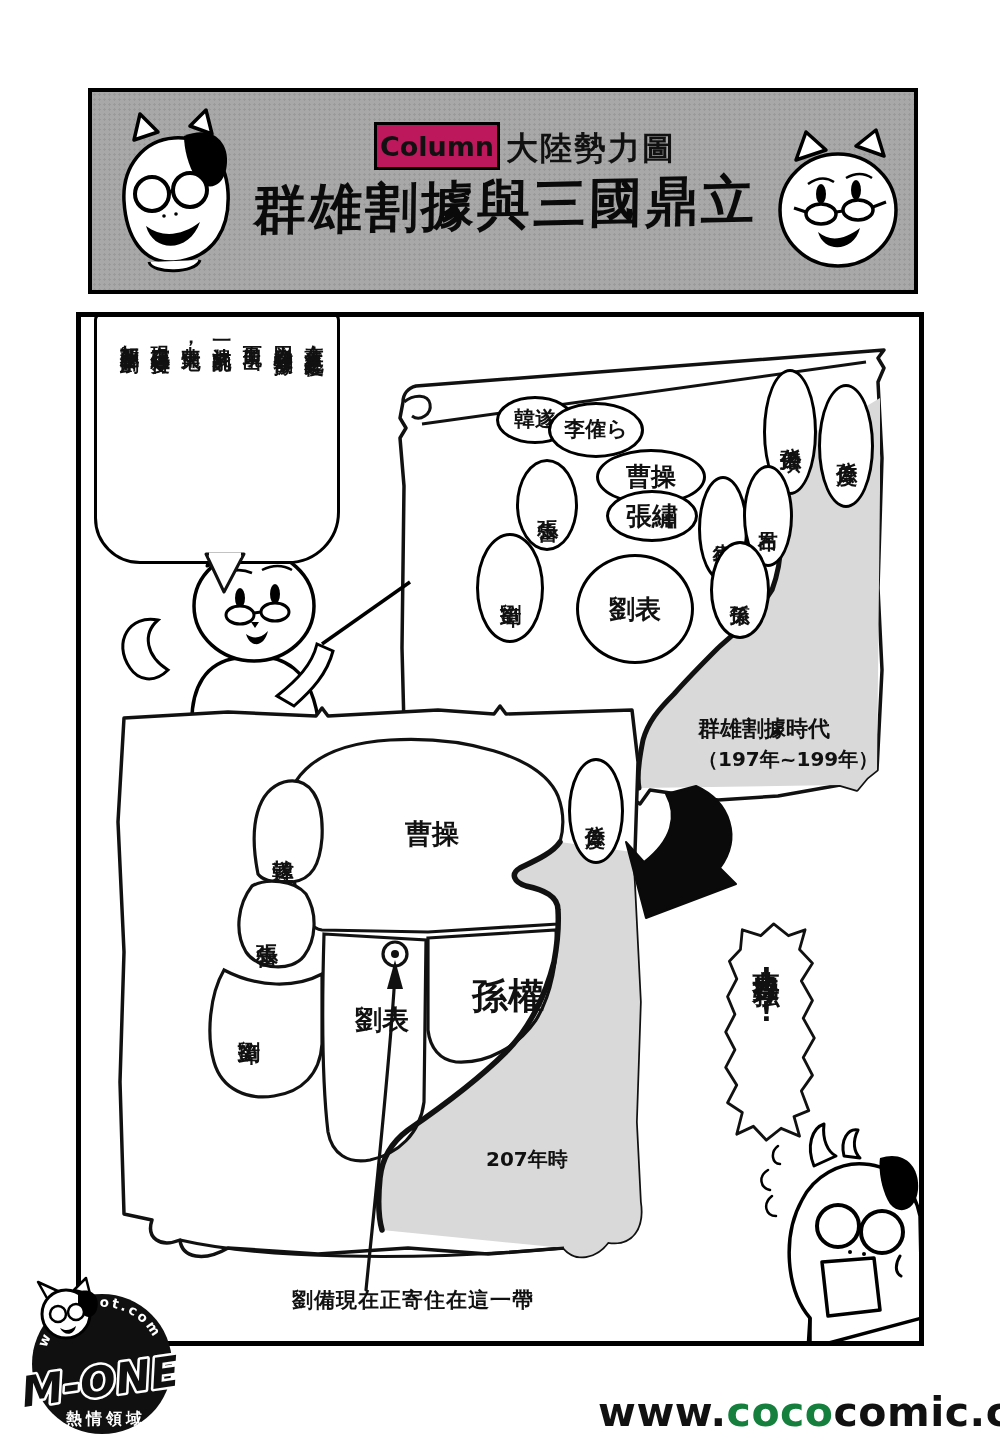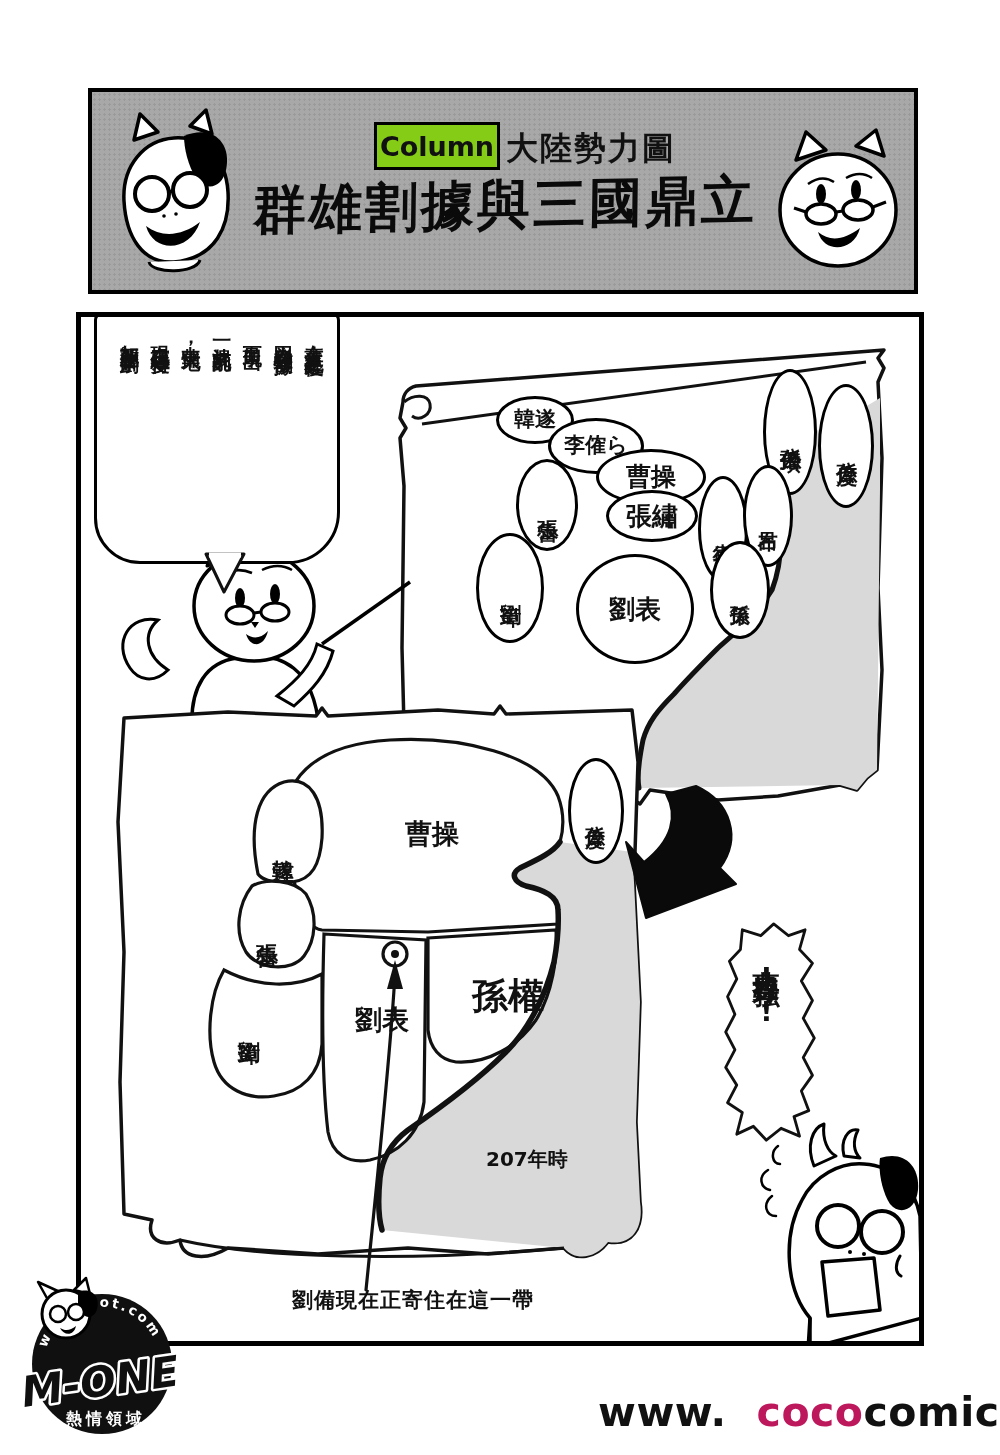--- a/index.html
+++ b/index.html
@@ -5,21 +5,21 @@
   html,body{margin:0;padding:0;background:#fff;}
   .page{position:relative;width:1000px;height:1455px;background:#fff;overflow:hidden;
         font-family:"DejaVu Sans","Liberation Sans",sans-serif;color:#111;}
   .abs{position:absolute;}
 
   
   .header{left:88px;top:88px;width:822px;height:198px;border:4px solid #000;
           background-color:#a8a8a8;
           background-image:radial-gradient(#9a9a9a 1px,transparent 1.2px);
           background-size:5px 5px;z-index:2;}
-  .column-box{left:374px;top:122px;width:120px;height:42px;background:#84cc16;border:3px solid #000;
+  .column-box{left:374px;top:122px;width:120px;height:42px;background:#be185d;border:3px solid #000;
               display:flex;align-items:center;justify-content:center;font-size:27px;font-weight:800;z-index:3;}
   .category{left:506px;top:127px;font-size:32px;font-weight:800;letter-spacing:2px;z-index:3;}
   .title{left:230px;top:160px;width:550px;height:92px;display:flex;align-items:center;justify-content:center;
          font-size:53px;font-weight:900;letter-spacing:3px;transform:rotate(-1.2deg) skewX(-2deg);
          color:#0a0a0a;z-index:3;white-space:nowrap;}
 
   
   .panel-bg{left:76px;top:312px;width:848px;height:1034px;background:#fff;border:5px solid #fff;box-sizing:border-box;z-index:0;}
   .panel-frame{left:76px;top:312px;width:848px;height:1034px;border:5px solid #000;box-sizing:border-box;
                background:transparent;z-index:6;pointer-events:none;}
@@ -31,21 +31,21 @@
   .sb-text{left:106px;top:330px;width:224px;height:218px;writing-mode:vertical-rl;text-orientation:upright;
            font-size:19px;font-weight:700;letter-spacing:2px;line-height:1.62;z-index:3;}
   .sb-text p{margin:0;}
 
   
   .wb{position:absolute;background:#fff;border:3.2px solid #000;border-radius:50%;
       display:flex;align-items:center;justify-content:center;font-weight:800;line-height:1.02;
       text-align:center;z-index:2;box-sizing:border-box;white-space:nowrap;}
   .v{writing-mode:vertical-rl;text-orientation:upright;letter-spacing:1px;}
   .b-hs{left:496px;top:396px;width:78px;height:48px;font-size:21px}
-  .b-lj{left:548px;top:418px;width:96px;height:56px;font-size:21px}
+  .b-lj{left:548px;top:402px;width:96px;height:56px;font-size:21px}
   .b-ys{left:636px;top:400px;width:128px;height:62px;font-size:25px}
   .b-gsz{left:763px;top:369px;width:54px;height:126px;font-size:21px}
   .b-gsd{left:818px;top:384px;width:56px;height:124px;font-size:21px}
   .b-zl{left:516px;top:459px;width:62px;height:92px;font-size:21px}
   .b-cc{left:596px;top:449px;width:110px;height:56px;font-size:25px}
   .b-zx{left:606px;top:490px;width:92px;height:52px;font-size:26px}
   .b-yshu{left:698px;top:476px;width:50px;height:106px;font-size:20px}
   .b-lb{left:743px;top:465px;width:50px;height:102px;font-size:20px}
   .b-lz{left:476px;top:533px;width:68px;height:110px;font-size:21px}
   .b-lbiao{left:576px;top:554px;width:118px;height:110px;font-size:26px}
@@ -67,21 +67,21 @@
   .era-label .l2{font-size:20px;}
   .year-label{left:486px;top:1146px;font-size:20px;font-weight:700;z-index:4;}
   .note{left:292px;top:1286px;font-size:21px;font-weight:700;letter-spacing:1px;z-index:4;text-align:right;}
 
   .exclaim-text{left:748px;top:950px;height:162px;writing-mode:vertical-rl;text-orientation:upright;
                 font-size:27px;font-weight:900;letter-spacing:3px;z-index:5;}
 
   
   .footer-url{left:598px;top:1388px;width:396px;font-size:41px;font-weight:700;letter-spacing:0.5px;
               white-space:nowrap;z-index:2;}
-  .footer-url .hl{color:#be185d;margin-left:30px;}
+  .footer-url .hl{color:#15803d;}
 
   svg{display:block;}
 </style>
 </head>
 <body>
 
 <div class="page">
 
   <div class="abs header">
     <svg class="abs" style="left:12px;top:14px" width="140" height="175" viewBox="0 0 140 175">
@@ -187,20 +187,24 @@
   <div class="wb b-lz v">
       <span>劉璋</span>
     </div>
   <div class="wb b-lbiao">
       <span>劉表</span>
     </div>
   <div class="wb b-sc v">
       <span>孫策</span>
     </div>
 
+  <div class="abs era-label">
+    <div>群雄割據時代</div>
+    <div class="l2">（197年~199年）</div>
+  </div>
 
   <svg class="abs" style="left:586px;top:776px;z-index:4" width="175" height="155" viewBox="0 0 175 155">
     <path d="M110,10 C145,26 156,62 134,92 L150,108 L60,142 L40,66 L58,86 C86,64 92,40 80,18 Z" fill="#0a0a0a" stroke="#0a0a0a" stroke-width="2" stroke-linejoin="round"></path>
   </svg>
 
   <svg class="abs" style="left:108px;top:702px;z-index:3" width="548" height="585" viewBox="0 0 548 585">
     <path d="M16,16 L120,10 L208,14 L214,6 L220,14 L330,8 L386,12 L392,4 L398,12 L524,8 L530,60 L526,180 L532,300 L528,420 L532,500 C536,526 524,544 500,540 C488,556 468,560 456,546 L380,552 L300,546 L210,552 L120,546 C96,560 74,556 72,538 C52,546 38,536 44,518 L16,512 L12,380 L16,250 L10,120 Z" fill="#fff" stroke="#111" stroke-width="3.5" stroke-linejoin="round"></path>
     <path d="M452,140 C444,152 424,160 412,166 C402,172 406,180 418,184 C436,188 450,194 450,208 C451,224 450,238 446,260 C438,292 422,326 398,350 C372,376 332,406 300,428 C284,440 274,456 272,476 C270,496 270,514 274,528 L456,546 C468,560 488,556 500,540 C524,544 536,526 532,500 L528,420 L532,300 L526,180 L524,150 Z" fill="#d9d9d9"></path>
     <path d="M180,120 C174,72 214,42 282,38 C352,34 432,52 450,94 C456,110 456,126 452,140 C444,152 424,160 412,166 C402,172 406,180 418,184 C436,188 450,194 450,208 L450,222 L320,230 L214,228 C196,226 184,196 180,120 Z" fill="#fff" stroke="#111" stroke-width="3.2" stroke-linejoin="round"></path>
     <path d="M150,172 C140,122 150,88 176,80 C202,74 216,96 214,136 C212,162 204,178 184,180 C168,181 155,179 150,172 Z" fill="#fff" stroke="#111" stroke-width="3.2"></path>

